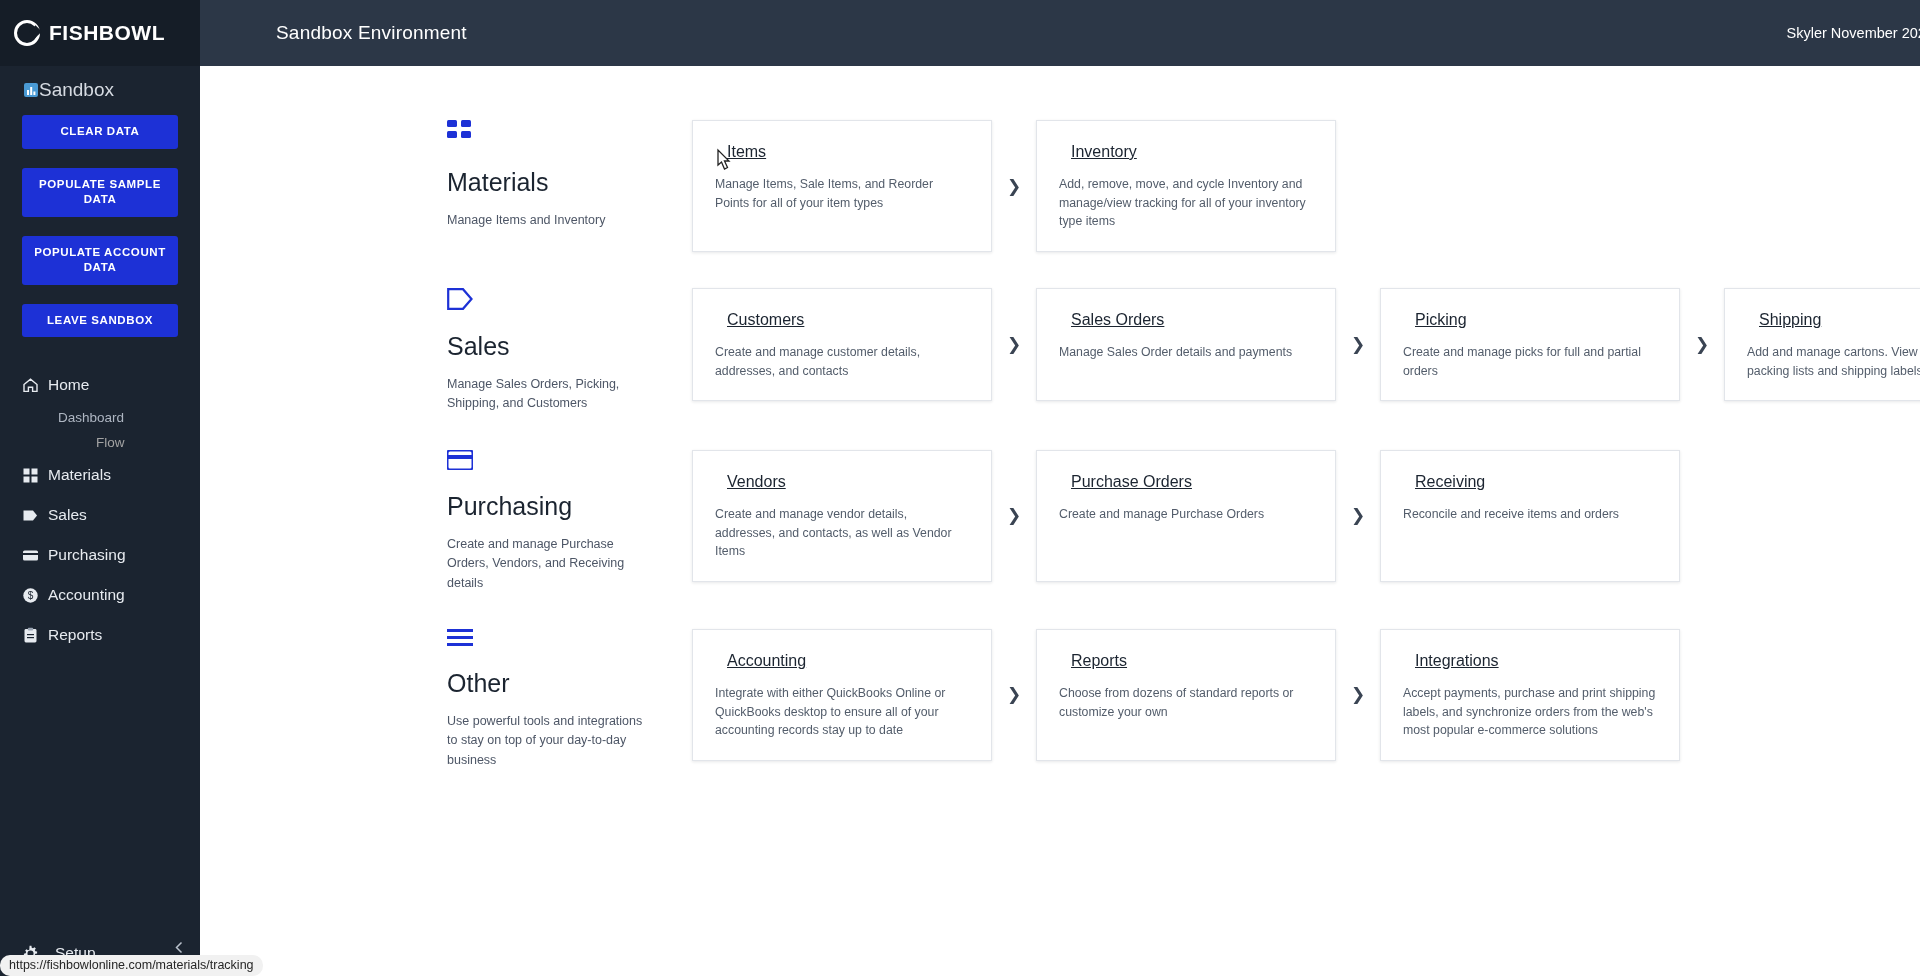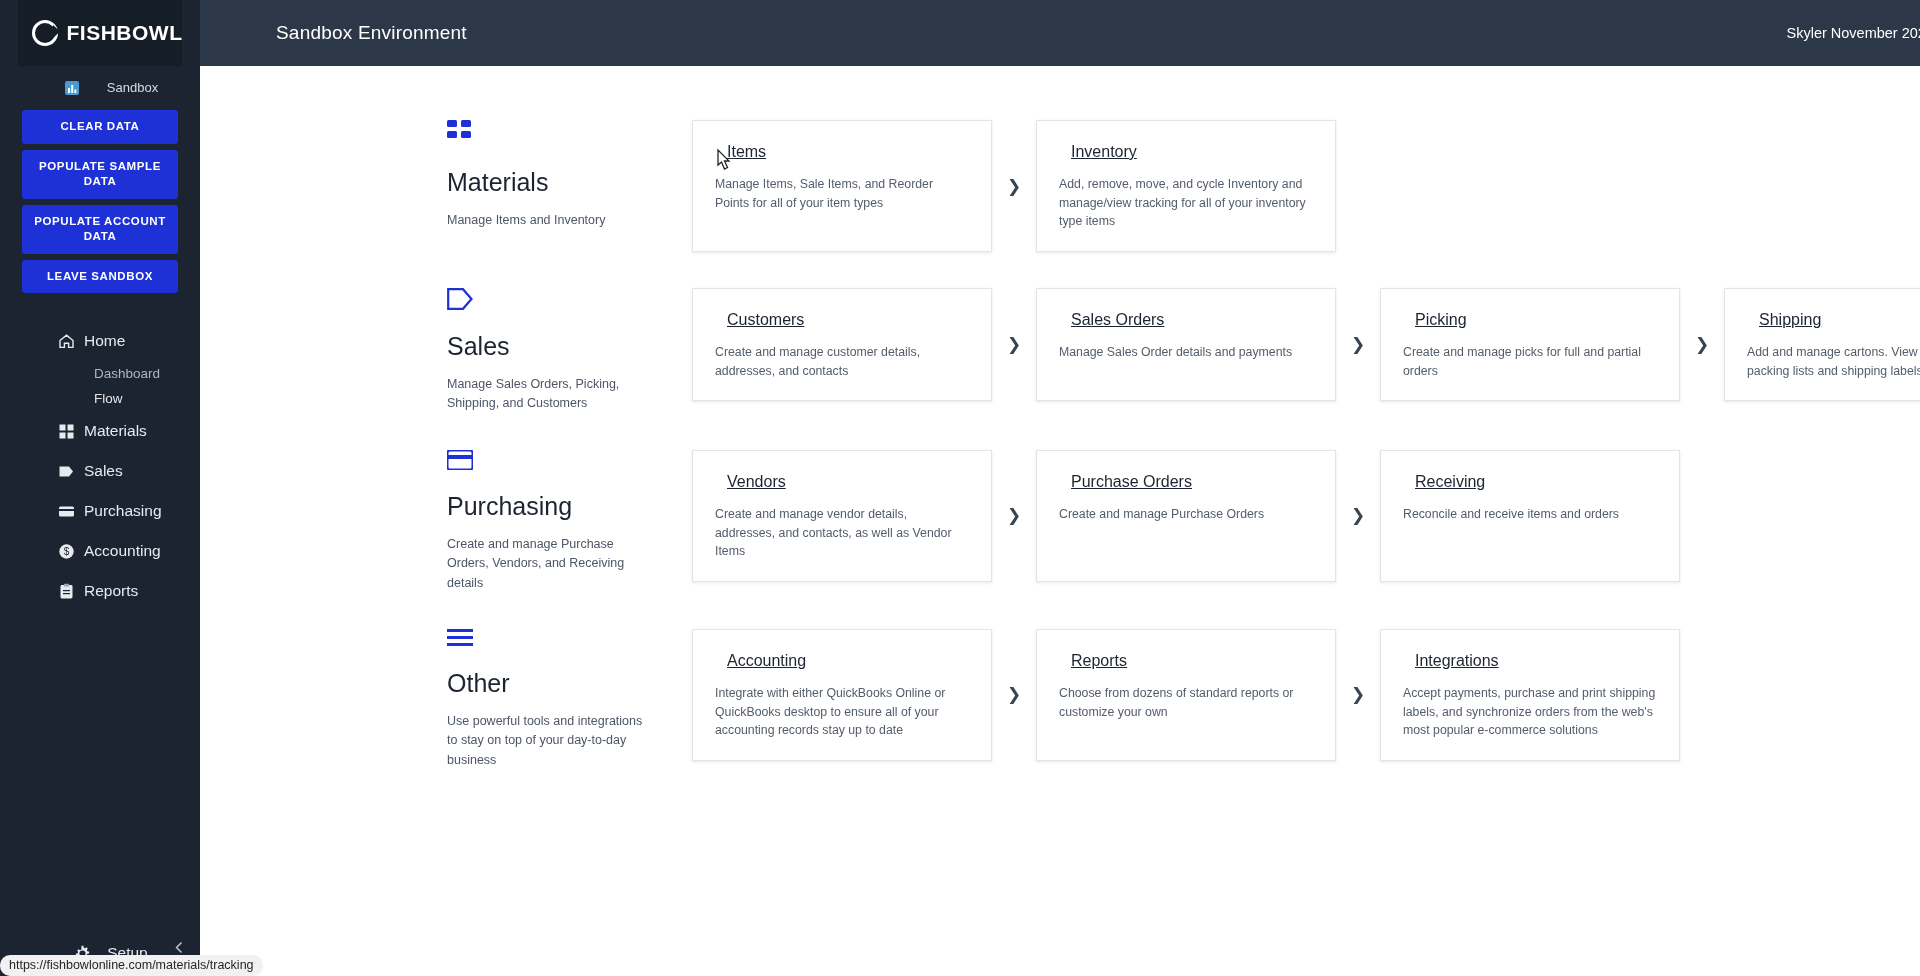--- a/index.html
+++ b/index.html
@@ -10,21 +10,21 @@
     overflow: hidden;
   }
   body { position: relative; }
 
   
   #sidebar {
     position: absolute; top: 0; left: 0;
     width: 200px; height: 976px;
     background: #1b2430;
     color: #e7ebf0;
-    display: flex; flex-direction: column; align-items: center;
+    display: flex; flex-direction: column;
   }
   #logo-row {
     height: 66px;
     display: flex; align-items: center;
     padding-left: 14px;
     gap: 9px;
     background: #151d27;
   }
   .logo-mark {
     width: 26px; height: 26px;
@@ -39,30 +39,30 @@
     width: 9px; height: 9px;
     background: #151d27;
     right: -3px; top: 4px;
     transform: rotate(45deg);
   }
   .logo-text {
     font-size: 21px; font-weight: bold; letter-spacing: .5px;
     color: #ffffff;
   }
   .sandbox-row {
-    display: flex; align-items: center; gap: 26px;
+    display: flex; align-items: center; gap: 0;
     padding: 13px 0 8px 22px;
-    font-size: 13px;
+    font-size: 19px;
     color: #d6dbe2;
   }
   .mini-icon {
     width: 17px; height: 17px; flex: none;
     display: inline-flex; align-items: center; justify-content: center;
   }
-  .sb-btns { padding: 6px 22px; display: flex; flex-direction: column; gap: 6px; }
+  .sb-btns { padding: 6px 22px; display: flex; flex-direction: column; gap: 19px; }
   .sb-btn {
     background: #1d31d6;
     color: #ffffff;
     font-size: 11.5px;
     font-weight: bold;
     letter-spacing: .6px;
     text-align: center;
     padding: 9px 4px;
     border-radius: 3px;
     line-height: 1.35;
@@ -76,21 +76,21 @@
     color: #e7ebf0;
     cursor: pointer;
   }
   .nav-item.active { font-weight: normal; }
   .nav-sub {
     padding: 5px 4px 5px 58px;
     font-size: 13.5px;
     color: #aeb6c2;
     cursor: pointer;
   }
-  .nav-sub.current { color: #e5e5e5; }
+  .nav-sub.current { color: #a3a3a3; margin-left: 38px; }
   .spacer { flex: 1 1 auto; }
   .setup-row {
     display: flex; align-items: center; gap: 16px;
     padding: 14px 0 14px 22px;
     font-size: 15.5px;
     cursor: pointer;
   }
   #collapse-btn {
     position: absolute; bottom: 18px; right: 10px;
     width: 22px; height: 22px;

